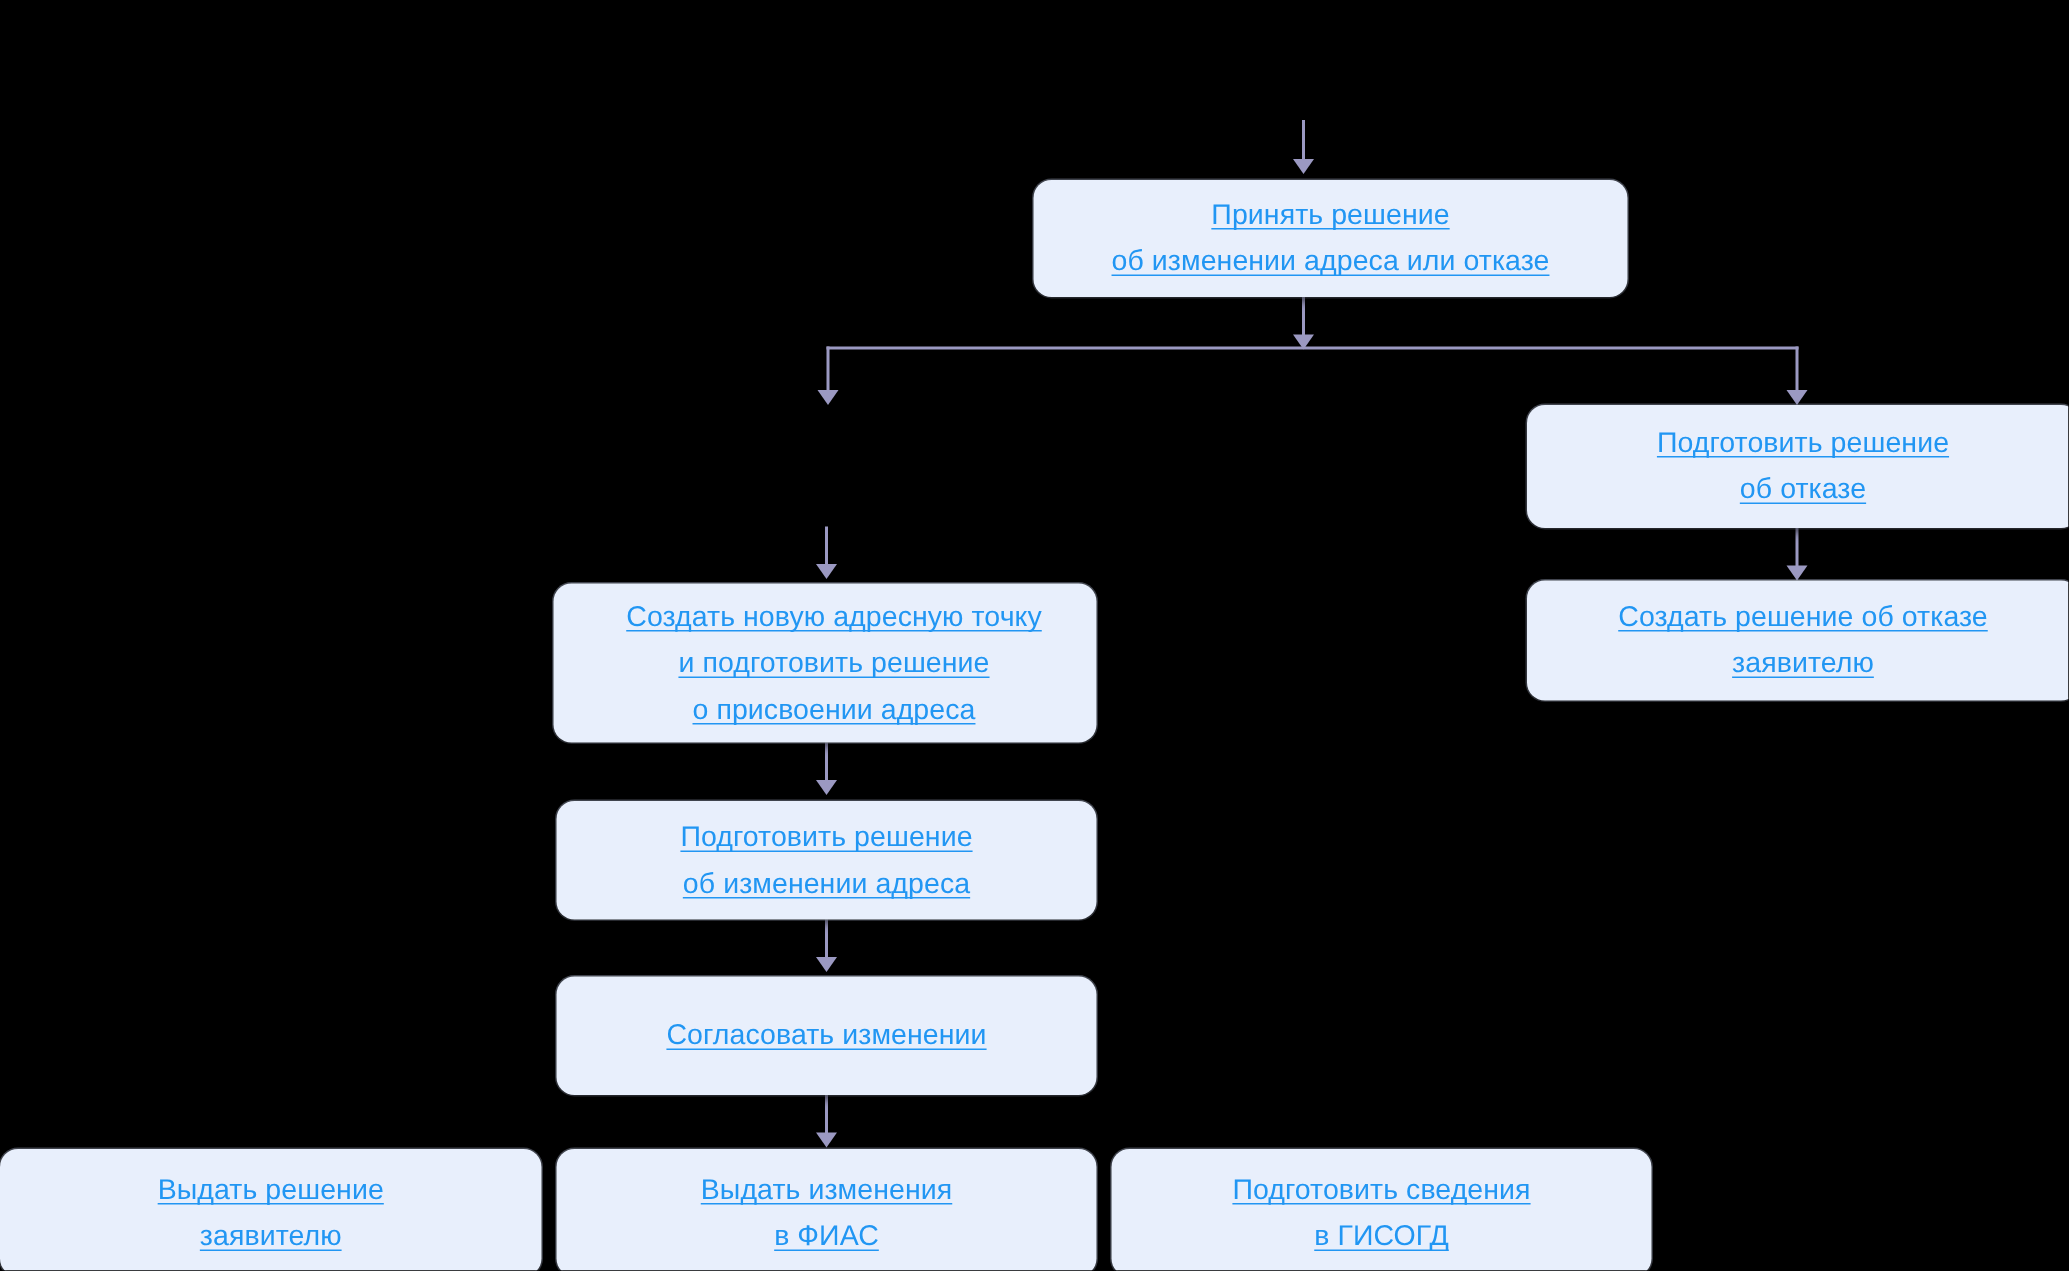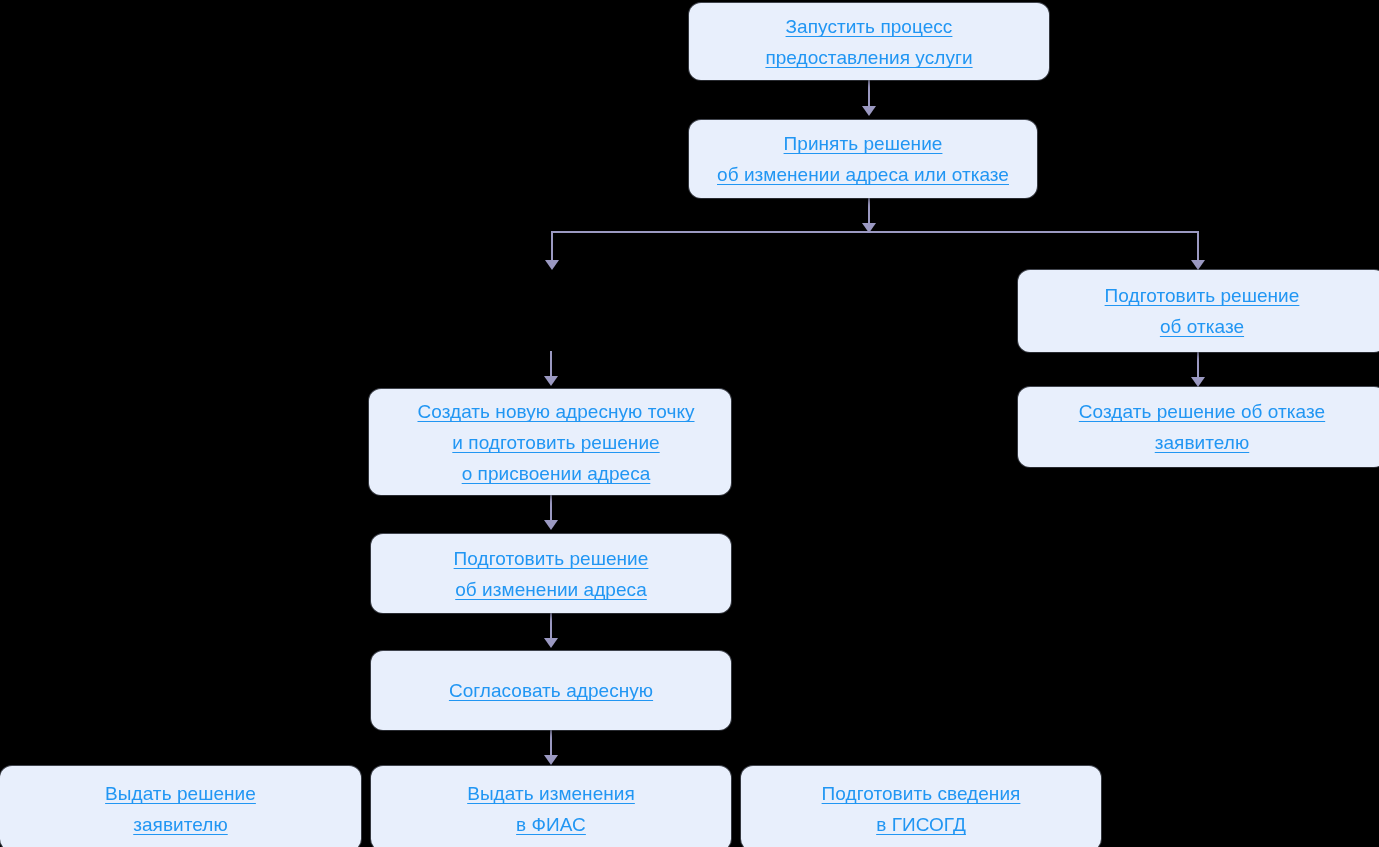--- a/index.html
+++ b/index.html
@@ -76,44 +76,40 @@
 
   <div class="conn conn-v" style="left:550px; top:613px; height:30px;"></div>
   <div class="arrowhead" style="left:544px; top:638px;"></div>
 
   <div class="conn conn-v" style="left:550px; top:730px; height:30px;"></div>
   <div class="arrowhead" style="left:544px; top:755px;"></div>
 
   <div class="conn conn-v" style="left:1197px; top:352px; height:30px;"></div>
   <div class="arrowhead" style="left:1191px; top:377px;"></div>
 
-  <div class="node" style="left:689px; top:3px; width:360px; height:77px;">
-    <span class="node-label">Запустить процесс
-предоставления услуги</span>
-  </div>
 
-  <div class="node" style="left:689px; top:120px; width:348px; height:78px;">
+  <div class="node" style="left:689px; top:120px; width:396px; height:78px;">
     <span class="node-label">Принять решение
 об изменении адреса или отказе</span>
   </div>
 
 
   <div class="node" style="left:369px; top:389px; width:362px; height:106px;padding-left:22px;">
     <span class="node-label">Создать новую адресную точку
 и подготовить решение 
 о присвоении адреса</span>
   </div>
 
   <div class="node" style="left:371px; top:534px; width:360px; height:79px;">
     <span class="node-label">Подготовить решение
 об изменении адреса</span>
   </div>
 
   <div class="node" style="left:371px; top:651px; width:360px; height:79px;">
-    <span class="node-label">Согласовать адресную</span>
+    <span class="node-label">Согласовать изменении</span>
   </div>
 
   <div class="node" style="left:0px; top:766px; width:361px; height:85px;">
     <span class="node-label">Выдать решение
 заявителю</span>
   </div>
 
   <div class="node" style="left:371px; top:766px; width:360px; height:85px;">
     <span class="node-label">Выдать изменения
 в ФИАС</span>

